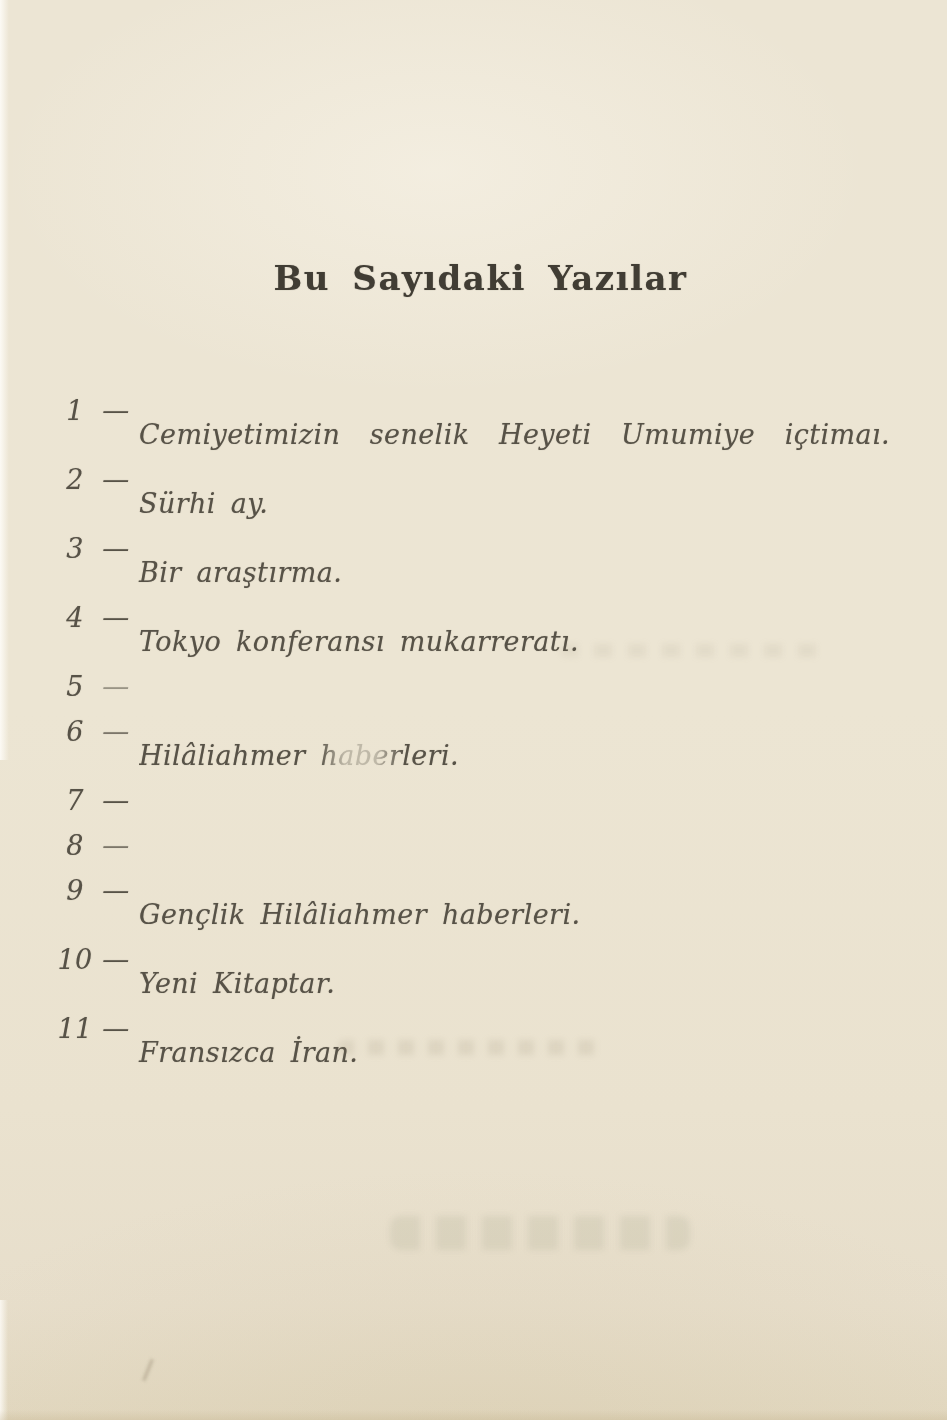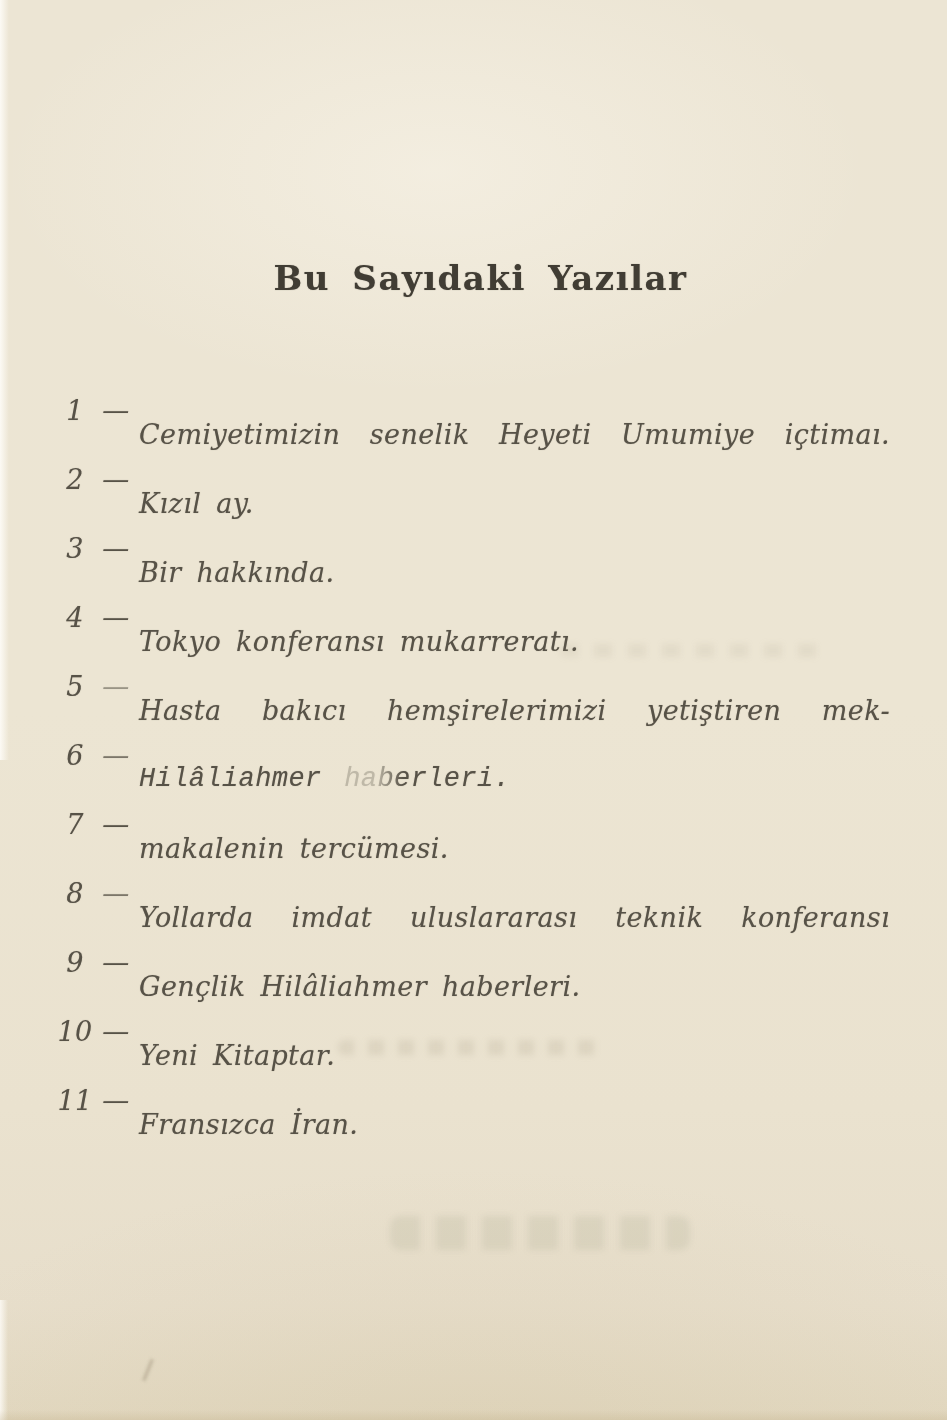--- a/index.html
+++ b/index.html
@@ -46,21 +46,20 @@
   .dash{flex:0 0 46px;text-align:center;}
   .dash.faint{opacity:.55;}
   .dash.semi{opacity:.75;}
   .txt{flex:1 1 auto;min-width:0;}
   .ln{white-space:nowrap;margin-top:24px;}
   .ln.j{white-space:normal;text-align:justify;text-align-last:justify;}
   
   .ln.fadeword{
     -webkit-mask-image:linear-gradient(90deg,#000 0px,#000 180px,rgba(0,0,0,.30) 205px,rgba(0,0,0,.30) 237px,#000 264px,#000 100%);
     mask-image:linear-gradient(90deg,#000 0px,#000 180px,rgba(0,0,0,.30) 205px,rgba(0,0,0,.30) 237px,#000 264px,#000 100%);
-    font-family:Liberation Mono, monospace;
   }
 
   
   .ghost{position:absolute;filter:blur(3px);pointer-events:none;}
   #ghost-line-mid{left:560px;top:644px;width:260px;height:13px;border-radius:6px;
     background:repeating-linear-gradient(90deg,rgba(150,140,115,.10) 0 18px,rgba(150,140,115,0) 18px 34px);}
   #ghost-line-1{left:338px;top:1040px;width:270px;height:15px;border-radius:7px;
     background:repeating-linear-gradient(90deg,rgba(147,136,110,.15) 0 16px,rgba(147,136,110,0) 16px 30px);}
   #ghost-line-2{left:390px;top:1216px;width:300px;height:34px;border-radius:10px;
     background:repeating-linear-gradient(90deg,rgba(133,138,112,.13) 0 30px,rgba(133,138,112,0) 30px 46px);}
@@ -85,69 +84,66 @@
       <span class="dash">—</span>
       <div class="txt">
         <div class="ln j">Cemiyetimizin senelik Heyeti Umumiye içtimaı.</div>
       </div>
     </div>
 
     <div class="item">
       <span class="num">2</span>
       <span class="dash">—</span>
       <div class="txt">
-        <div class="ln">Kızıl ay.</div>
+        <div class="ln">Sürhi ay.</div>
       </div>
     </div>
 
     <div class="item">
       <span class="num">3</span>
       <span class="dash">—</span>
       <div class="txt">
-        <div class="ln">Bir hakkında.</div>
+        <div class="ln">Bir araştırma.</div>
       </div>
     </div>
 
     <div class="item">
       <span class="num">4</span>
       <span class="dash">—</span>
       <div class="txt">
         <div class="ln">Tokyo konferansı mukarreratı.</div>
       </div>
     </div>
 
     <div class="item">
       <span class="num">5</span>
       <span class="dash faint">—</span>
       <div class="txt">
-        <div class="ln j">Hasta bakıcı hemşirelerimizi yetiştiren mek-</div>
       </div>
     </div>
 
     <div class="item">
       <span class="num">6</span>
       <span class="dash semi">—</span>
       <div class="txt">
         <div class="ln fadeword">Hilâliahmer haberleri.</div>
       </div>
     </div>
 
     <div class="item">
       <span class="num">7</span>
       <span class="dash">—</span>
       <div class="txt">
-        <div class="ln">makalenin tercümesi.</div>
       </div>
     </div>
 
     <div class="item">
       <span class="num">8</span>
       <span class="dash semi">—</span>
       <div class="txt">
-        <div class="ln j">Yollarda imdat uluslararası teknik konferansı</div>
       </div>
     </div>
 
     <div class="item">
       <span class="num">9</span>
       <span class="dash">—</span>
       <div class="txt">
         <div class="ln">Gençlik Hilâliahmer haberleri.</div>
       </div>
     </div>

